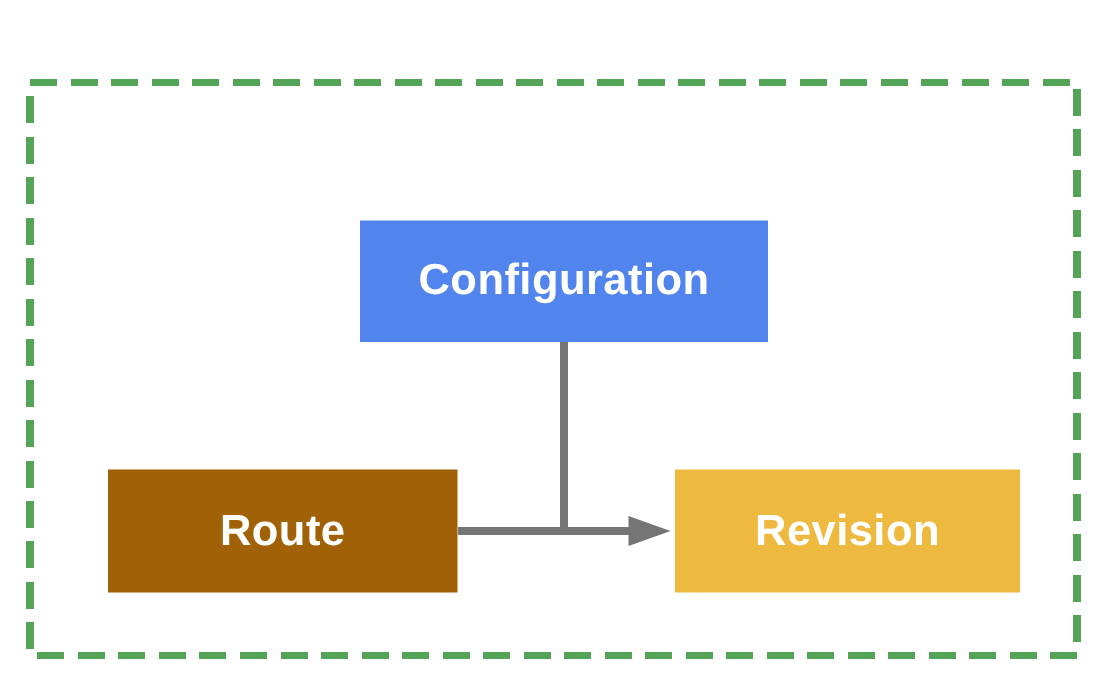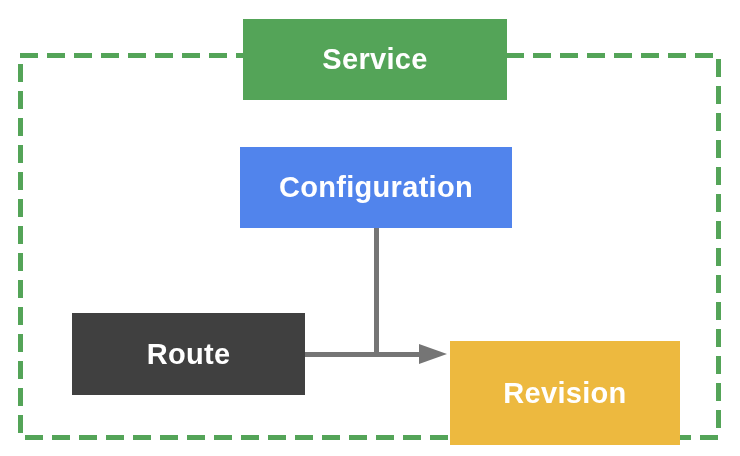--- a/index.html
+++ b/index.html
@@ -53,49 +53,45 @@
   #node-route {
     left: 72px;
     top: 313px;
     width: 233px;
     height: 82px;
   }
   #node-revision {
     left: 450px;
     top: 313px;
     width: 230px;
-    height: 104px;
-    margin-top: 28px;
+    height: 82px;
   }
 </style>
 </head>
 <body>
 
 <div id="canvas">
 
   <svg id="diagram-svg" viewBox="0 0 740 456" xmlns="http://www.w3.org/2000/svg">
 
     <rect x="20" y="55" width="698" height="382" fill="none" stroke="#54a458" stroke-width="5" stroke-dasharray="18 9" shape-rendering="crispEdges"></rect>
 
     <line x1="376" y1="228" x2="376" y2="356.5" stroke="#757575" stroke-width="5" shape-rendering="crispEdges"></line>
 
     <line x1="305" y1="354" x2="422" y2="354" stroke="#757575" stroke-width="5" shape-rendering="crispEdges"></line>
 
     <polygon points="447,354 419,344 419,364" fill="#757575"></polygon>
   </svg>
 
-  <div class="node-box" id="node-service" style="background:#54a458;">
-    <span>Service</span>
-  </div>
 
   <div class="node-box" id="node-configuration" style="background:#5184ec;">
     <span>Configuration</span>
   </div>
 
-  <div class="node-box" id="node-route" style="background:#404040;text-align:right;">
+  <div class="node-box" id="node-route" style="background:#a16207;text-align:right;">
     <span>Route</span>
   </div>
 
   <div class="node-box" id="node-revision" style="background:#edb93f;">
     <span>Revision</span>
   </div>
 
 </div>
 
 </body></html>

